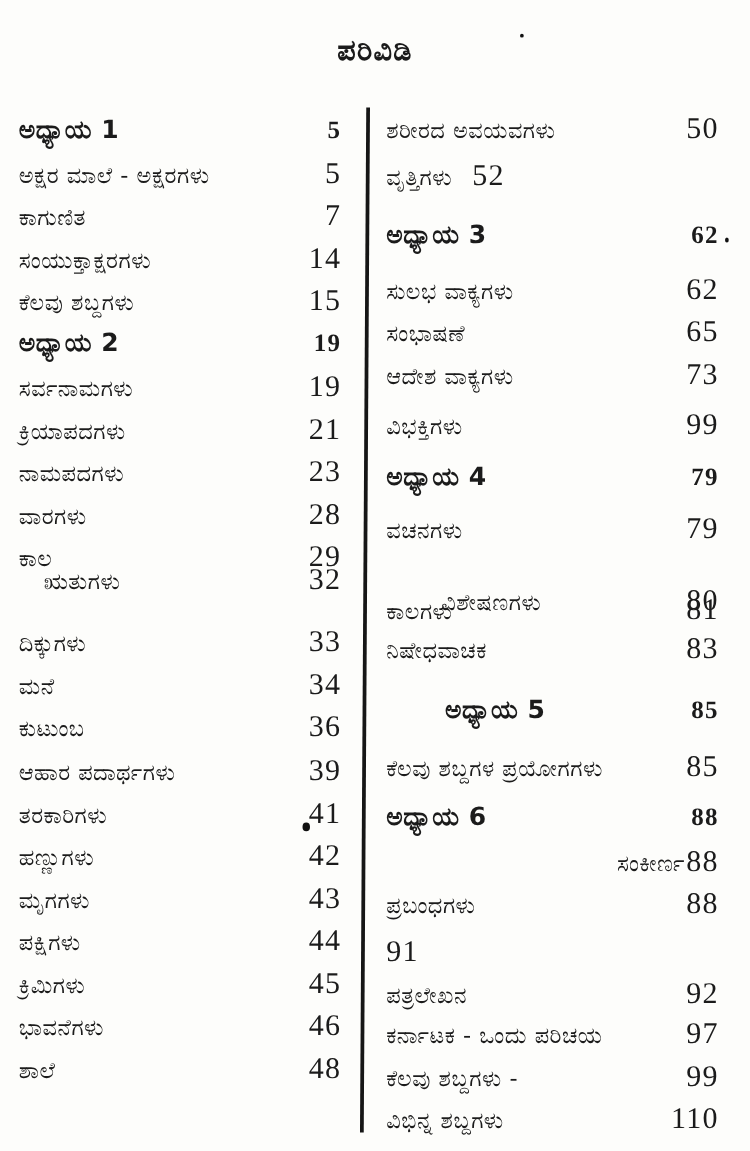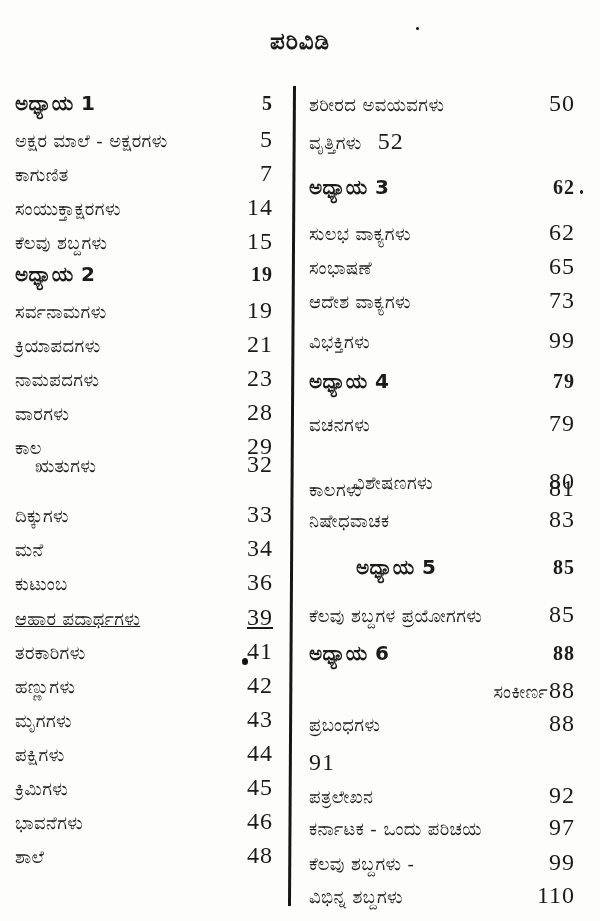--- a/index.html
+++ b/index.html
@@ -129,21 +129,21 @@
         <span class="pg">33</span>
       </div>
       <div class="row" style="top: 535.3px;">
         <span class="lbl">ಮನೆ</span>
         <span class="pg">34</span>
       </div>
       <div class="row" style="top: 569.4px;">
         <span class="lbl">ಕುಟುಂಬ</span>
         <span class="pg">36</span>
       </div>
-      <div class="row" style="top: 603.5px; text-decoration: underline;">
+      <div class="row" style="top: 603.5px;">
         <span class="lbl">ಆಹಾರ ಪದಾರ್ಥಗಳು</span>
         <span class="pg">39</span>
       </div>
       <div class="row" style="top: 637.6px;">
         <span class="lbl">ತರಕಾರಿಗಳು</span>
         <span class="pg">41</span>
       </div>
       <div class="row" style="top: 671.7px;">
         <span class="lbl">ಹಣ್ಣುಗಳು</span>
         <span class="pg">42</span>

